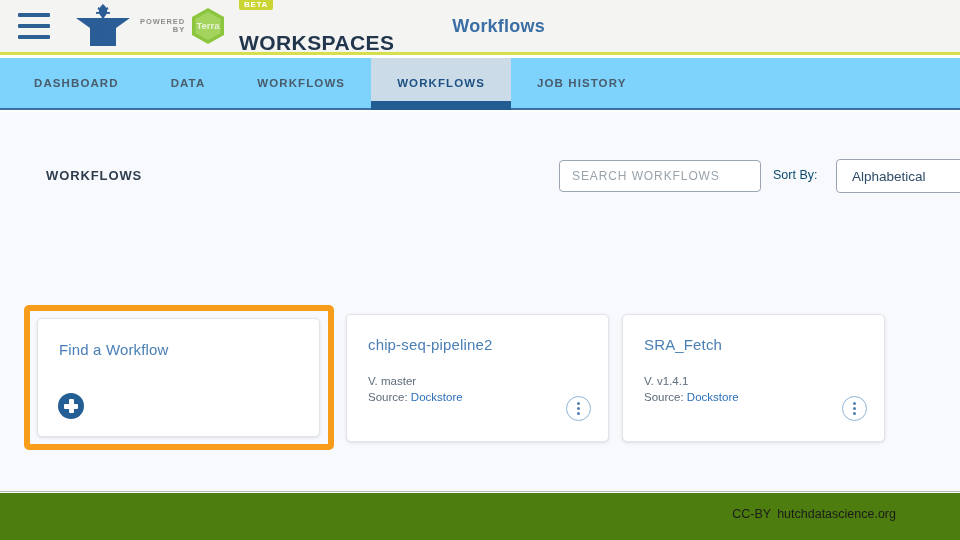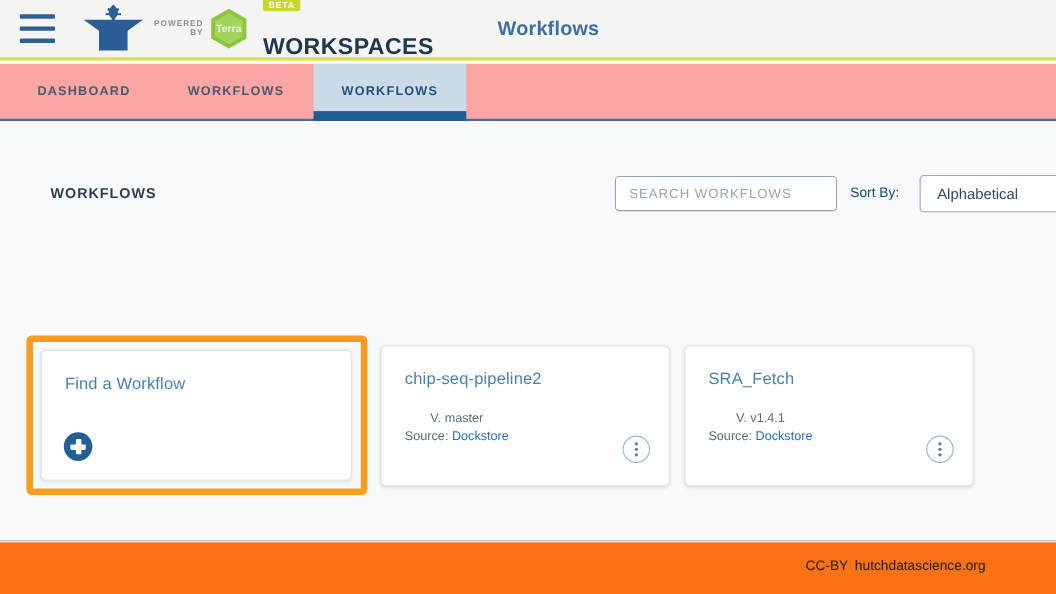--- a/index.html
+++ b/index.html
@@ -66,21 +66,21 @@
   .crumb-sep { color: #9db6d2; padding: 0 2px; }
   .crumb-current {
     font-size: 18px; color: #3b6ea5; font-weight: 700; line-height: 1.25;
     letter-spacing: 0.2px;
   }
 
   
   .tabbar {
     position: absolute; left: 0; top: 58px;
     width: 960px; height: 52px;
-    background: #fca5a5;
+    background: #7dd3fc;
     border-bottom: 2px solid #3b6ea5;
     display: flex; align-items: stretch;
     padding-left: 8px;
   }
   .tab {
     display: flex; align-items: center; justify-content: center;
     padding: 0 26px;
     font-size: 11.5px; font-weight: 700; letter-spacing: 1.1px;
     color: #4a5b6b;
     position: relative;
@@ -144,21 +144,20 @@
     border: 6px solid #f89c1c; border-radius: 5px;
     background: transparent;
   }
   .card {
     position: absolute;
     width: 265px; height: 120px;
     background: #ffffff;
     border: 1px solid #e2e4e8;
     border-radius: 5px;
     box-shadow: 0 1px 3px rgba(40,50,70,0.13);
-    text-align: center;
   }
   .card.c0 { left: 13px; top: 13px; width: 283px; height: 119px; }
   .card.c1 { left: 322px; top: 9px; width: 263px; height: 128px; }
   .card.c2 { left: 598px; top: 9px; width: 263px; height: 128px; }
 
   .card-title {
     position: absolute; left: 21px; top: 22px;
     font-size: 15px; color: #4a7fb5; letter-spacing: 0.15px;
   }
   .card.c1 .card-title, .card.c2 .card-title { top: 21px; }
@@ -187,21 +186,21 @@
     width: 25px; height: 25px; border-radius: 50%;
     border: 1.4px solid #8fb4d6;
     display: flex; flex-direction: column; align-items: center; justify-content: center;
     gap: 2.2px; cursor: pointer;
   }
   .kebab i { display: block; width: 3px; height: 3px; border-radius: 50%; background: #4f7fae; }
 
   
   .footer {
     position: absolute; left: 0; top: 493px;
-    width: 960px; height: 47px; background: #f97316;
+    width: 960px; height: 47px; background: #4d7c0f;
   }
   .footer-text {
     position: absolute; right: 64px; top: 14px;
     font-size: 12.5px; color: #1c1c1c;
   }
   .footer-text .cc { margin-right: 6px; }
 </style>
 </head>
 <body>
 
@@ -240,22 +239,24 @@
       </div>
     </div>
 
     <div class="crumbs">
       <div class="crumb-current">Workflows</div>
     </div>
   </div>
 
   <div class="tabbar">
     <div class="tab">DASHBOARD</div>
+    <div class="tab">DATA</div>
     <div class="tab">WORKFLOWS</div>
     <div class="tab active">WORKFLOWS</div>
+    <div class="tab">JOB HISTORY</div>
   </div>
 
   <div class="main">
 
     <div class="toolbar">
       <div class="section-title">WORKFLOWS</div>
       <input class="search-box" type="text" placeholder="SEARCH WORKFLOWS" style="">
       <div class="sort-label">Sort By:</div>
       <div class="sort-select">
         <span>Alphabetical</span>

